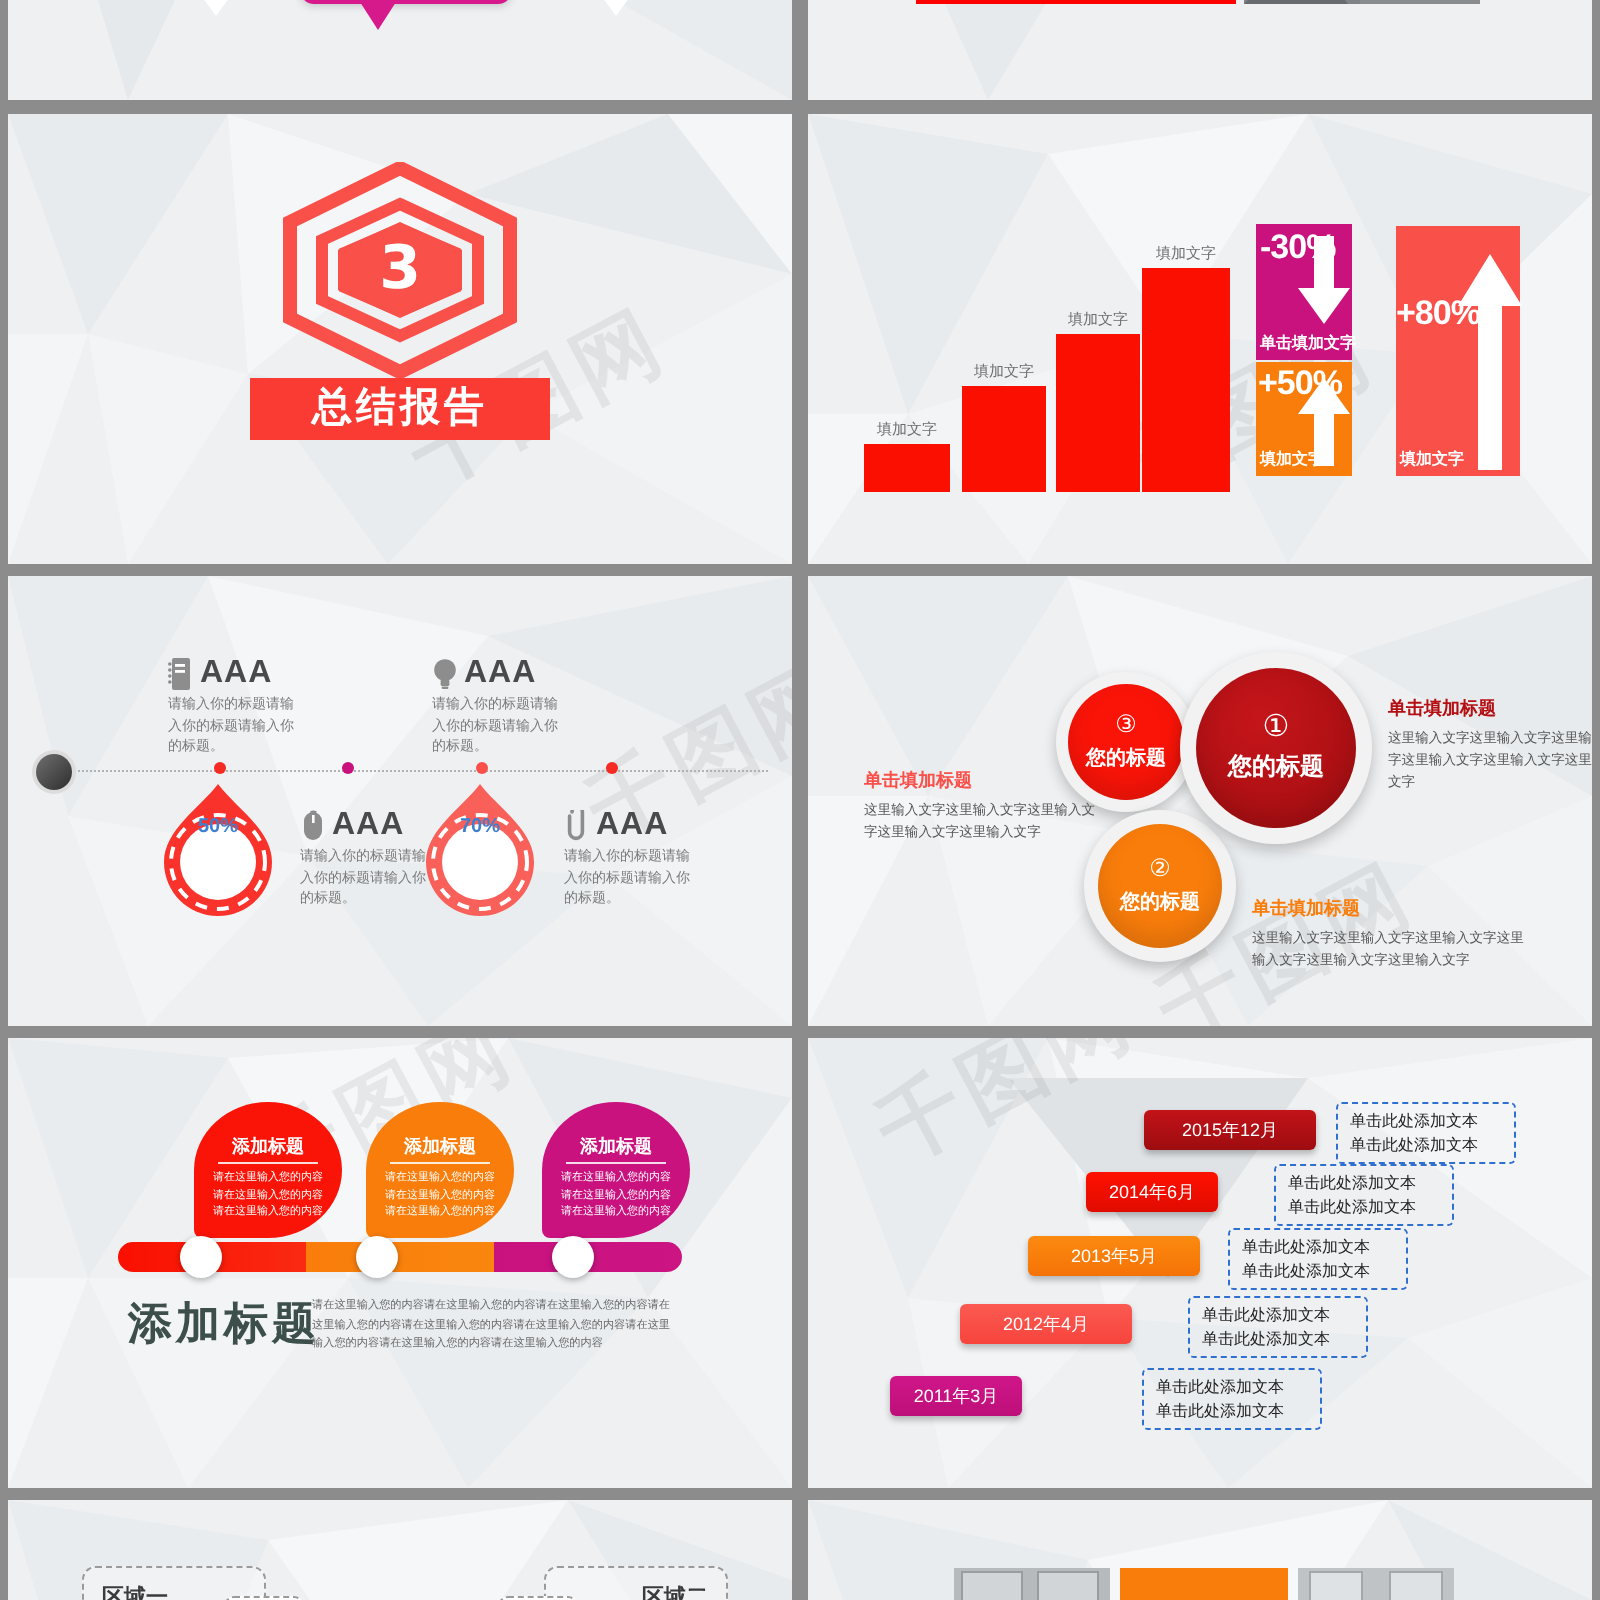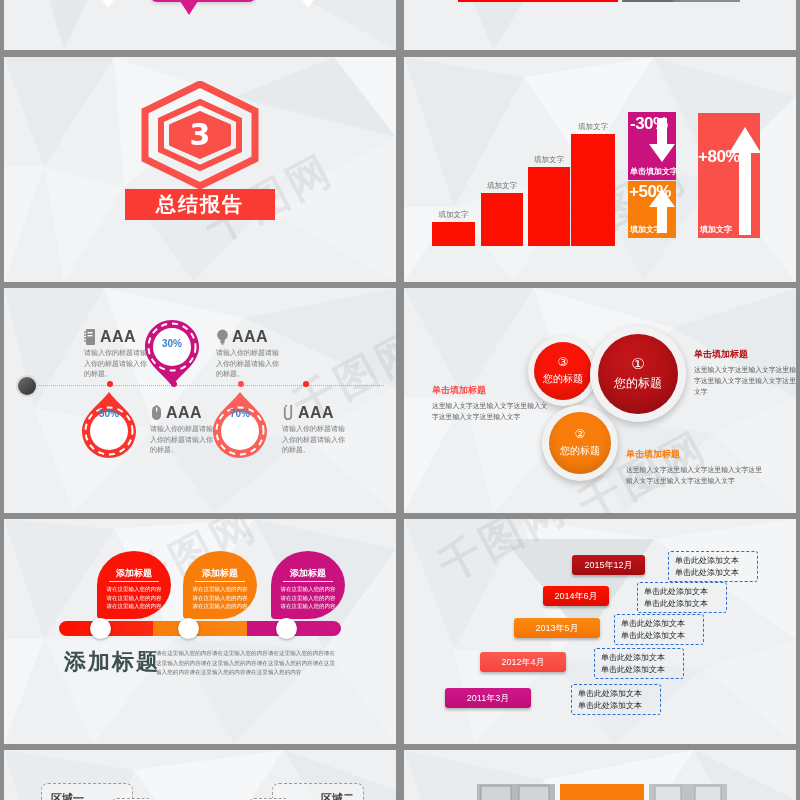--- a/index.html
+++ b/index.html
@@ -91,21 +91,21 @@
 
   
   .circ { position:absolute; border-radius:50%; background:#f2f2f2;
           box-shadow:0 3px 7px rgba(0,0,0,0.22); }
   .circ-in {
     position:absolute; border-radius:50%; display:flex; flex-direction:column;
     align-items:center; justify-content:center; color:#fff;
     box-shadow: inset 0 -6px 12px rgba(0,0,0,0.12);
   }
   .circ-num { font-size:12px; line-height:1; margin-bottom:4px; }
-  .circ-lab { font-size:10px; font-weight:normal; }
+  .circ-lab { font-size:10px; font-weight:bold; }
   .blk { position:absolute; width:120px; }
   .blk-h { font-size:9px; font-weight:bold; margin-bottom:3px; }
   .blk-p { font-size:6.8px; color:#565656; line-height:1.65; }
 
   
   .drop3 { position:absolute; width:74px; height:68px; color:#fff;
            border-radius: 50% 50% 50% 4px; }
   .drop3 .d-h { position:absolute; left:0; right:0; top:16px; text-align:center;
                 font-size:9px; font-weight:bold; }
   .drop3 .d-rule { position:absolute; left:12px; right:12px; top:30px; height:1px;
@@ -297,30 +297,20 @@
     </div>
     <div class="wm" style="left:285px; top:60px;">千图网</div>
 
     <div class="axis"></div>
     <div class="axis-cap"></div>
     <div class="axis-dot" style="left:103px; background:#f42b22;"></div>
     <div class="axis-dot" style="left:167px; background:#c9127e;"></div>
     <div class="axis-dot" style="left:234px; background:#f9504a;"></div>
     <div class="axis-dot" style="left:299px; background:#f42b22;"></div>
 
-    <div class="pin" style="left:141px; top:32px;">
-      <div class="pin-body">
-        <svg viewBox="0 0 54 66">
-          <path d="M27 0 C12 0 0 12 0 27 C0 43 18 54 27 66 C36 54 54 43 54 27 C54 12 42 0 27 0 Z" fill="#c9127e"></path>
-          <circle cx="27" cy="27" r="19" fill="#fff"></circle>
-          <circle cx="27" cy="27" r="23.5" fill="none" stroke="#fff" stroke-width="2" stroke-dasharray="6 5"></circle>
-        </svg>
-        <div class="pin-pct">30%</div>
-      </div>
-    </div>
 
 
     <div class="pin pin-drop" style="left:78px; top:104px;">
       <div class="pin-body">
         <svg viewBox="0 0 54 66">
           <path d="M27 0 C12 0 0 12 0 27 C0 43 18 54 27 66 C36 54 54 43 54 27 C54 12 42 0 27 0 Z" fill="#f9332b"></path>
           <circle cx="27" cy="27" r="19" fill="#fff"></circle>
           <circle cx="27" cy="27" r="23.5" fill="none" stroke="#fff" stroke-width="2" stroke-dasharray="6 5"></circle>
         </svg>
         <div class="pin-pct">50%</div>
@@ -503,21 +493,21 @@
         <polygon points="120,0 250,20 150,140" fill="#f4f6f8"></polygon>
         <polygon points="100,20 250,20 180,120" fill="#dfe3e6"></polygon>
         <polygon points="250,20 392,0 392,120" fill="#f3f5f7"></polygon>
         <polygon points="50,130 150,140 70,225" fill="#f2f4f6"></polygon>
         <polygon points="150,140 300,150 210,225" fill="#eaedf0"></polygon>
         <polygon points="300,150 392,120 392,225" fill="#f1f3f5"></polygon>
       </svg>
     </div>
     <div class="wm" style="left:30px; top:-10px;">千图网</div>
 
-    <div class="tl-chip" style="left:168px; top:36px; width:73px; background:linear-gradient(180deg,#c21318,#9d0c10);">2015年12月</div>
+    <div class="tl-chip" style="left:168px; top:36px; width:86px; background:linear-gradient(180deg,#c21318,#9d0c10);">2015年12月</div>
     <div class="tl-note" style="left:264px; top:32px; width:90px;">
       <div>单击此处添加文本</div>
       <div>单击此处添加文本</div>
     </div>
 
     <div class="tl-chip" style="left:139px; top:67px; width:66px; background:linear-gradient(180deg,#ff1100,#e00b00);">2014年6月</div>
     <div class="tl-note" style="left:233px; top:63px; width:90px;">
       <div>单击此处添加文本</div>
       <div>单击此处添加文本</div>
     </div>
@@ -527,21 +517,21 @@
       <div>单击此处添加文本</div>
       <div>单击此处添加文本</div>
     </div>
 
     <div class="tl-chip" style="left:76px; top:133px; width:86px; background:linear-gradient(180deg,#fb5a52,#f7443c);">2012年4月</div>
     <div class="tl-note" style="left:190px; top:129px; width:90px;">
       <div>单击此处添加文本</div>
       <div>单击此处添加文本</div>
     </div>
 
-    <div class="tl-chip" style="left:41px; top:169px; width:86px; background:linear-gradient(180deg,#d0168a,#bd0f79);">2011年3月</div>
+    <div class="tl-chip" style="left:41px; top:169px; width:66px; background:linear-gradient(180deg,#d0168a,#bd0f79);">2011年3月</div>
     <div class="tl-note" style="left:167px; top:165px; width:90px;">
       <div>单击此处添加文本</div>
       <div>单击此处添加文本</div>
     </div>
   </div>
 
   <div class="slide" style="left:4px; top:750px; width:392px; height:200px;">
     <div class="poly-bg">
       <svg viewBox="0 0 392 200" preserveAspectRatio="none">
         <rect width="392" height="200" fill="#eef0f2"></rect>

